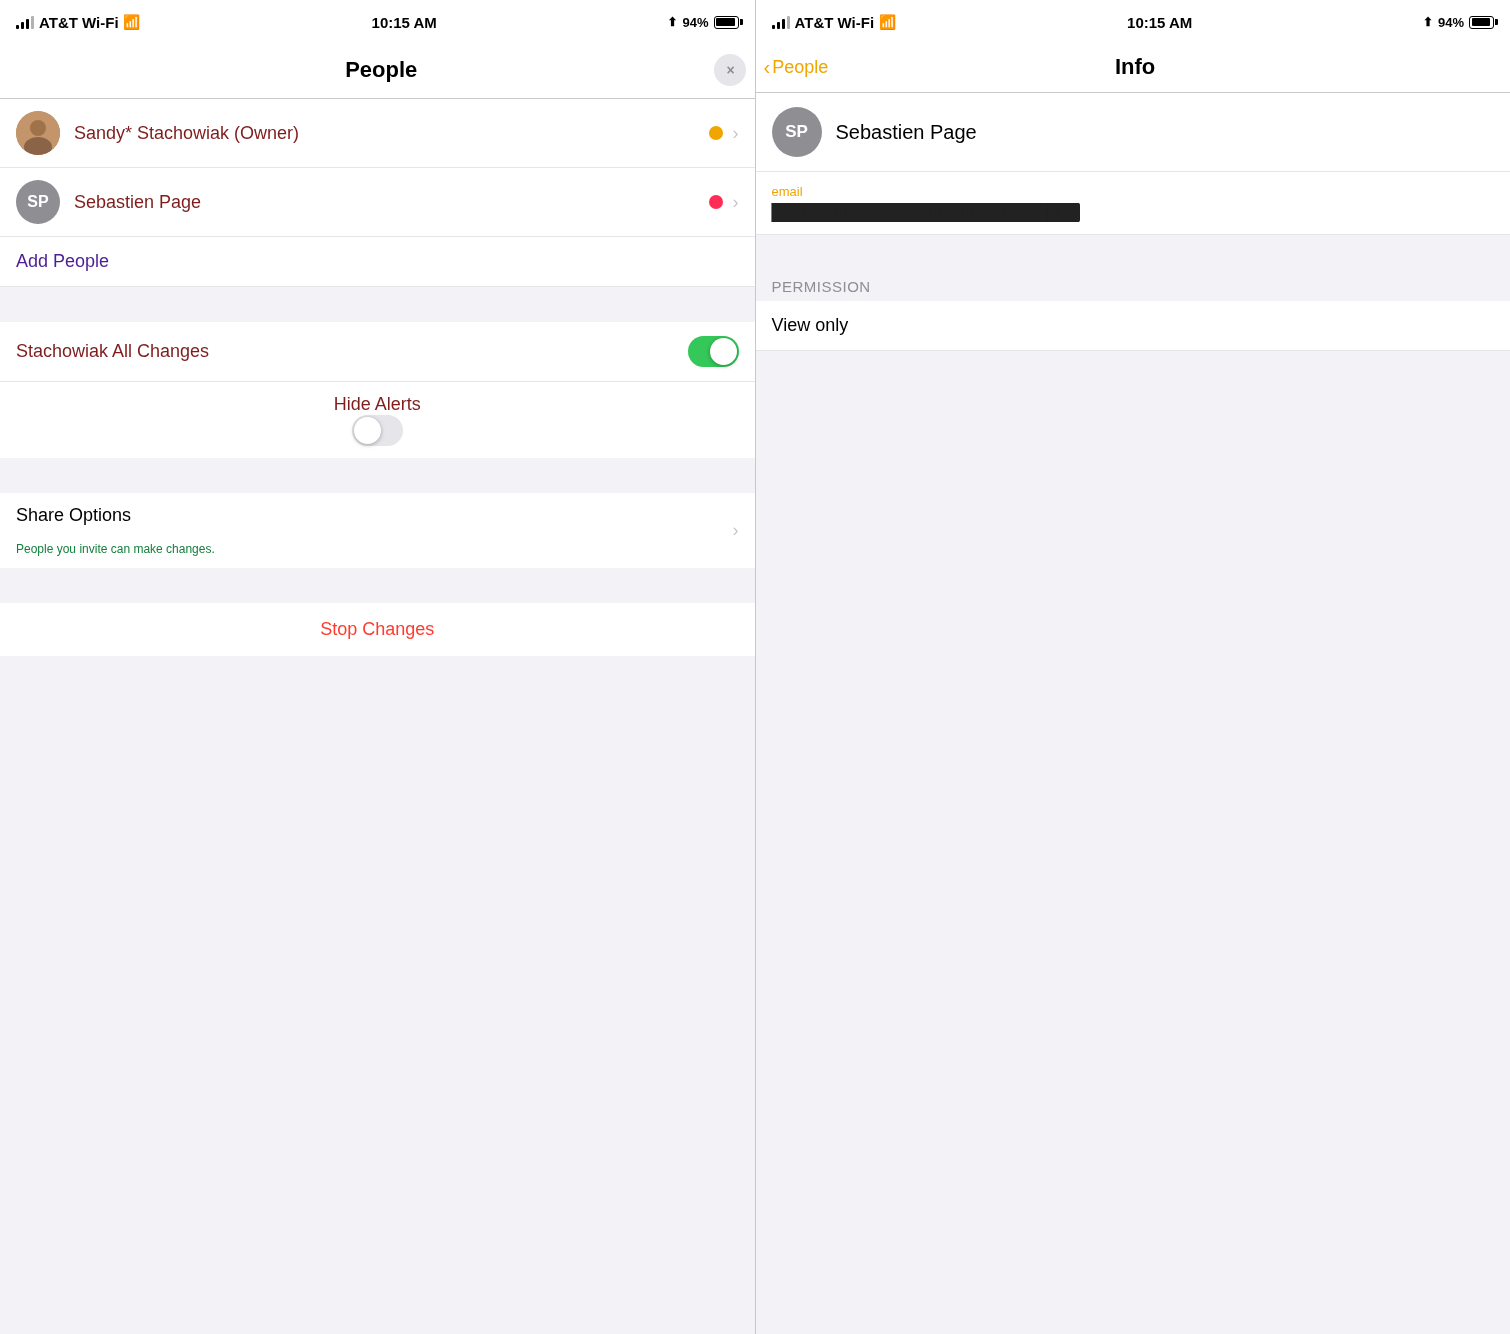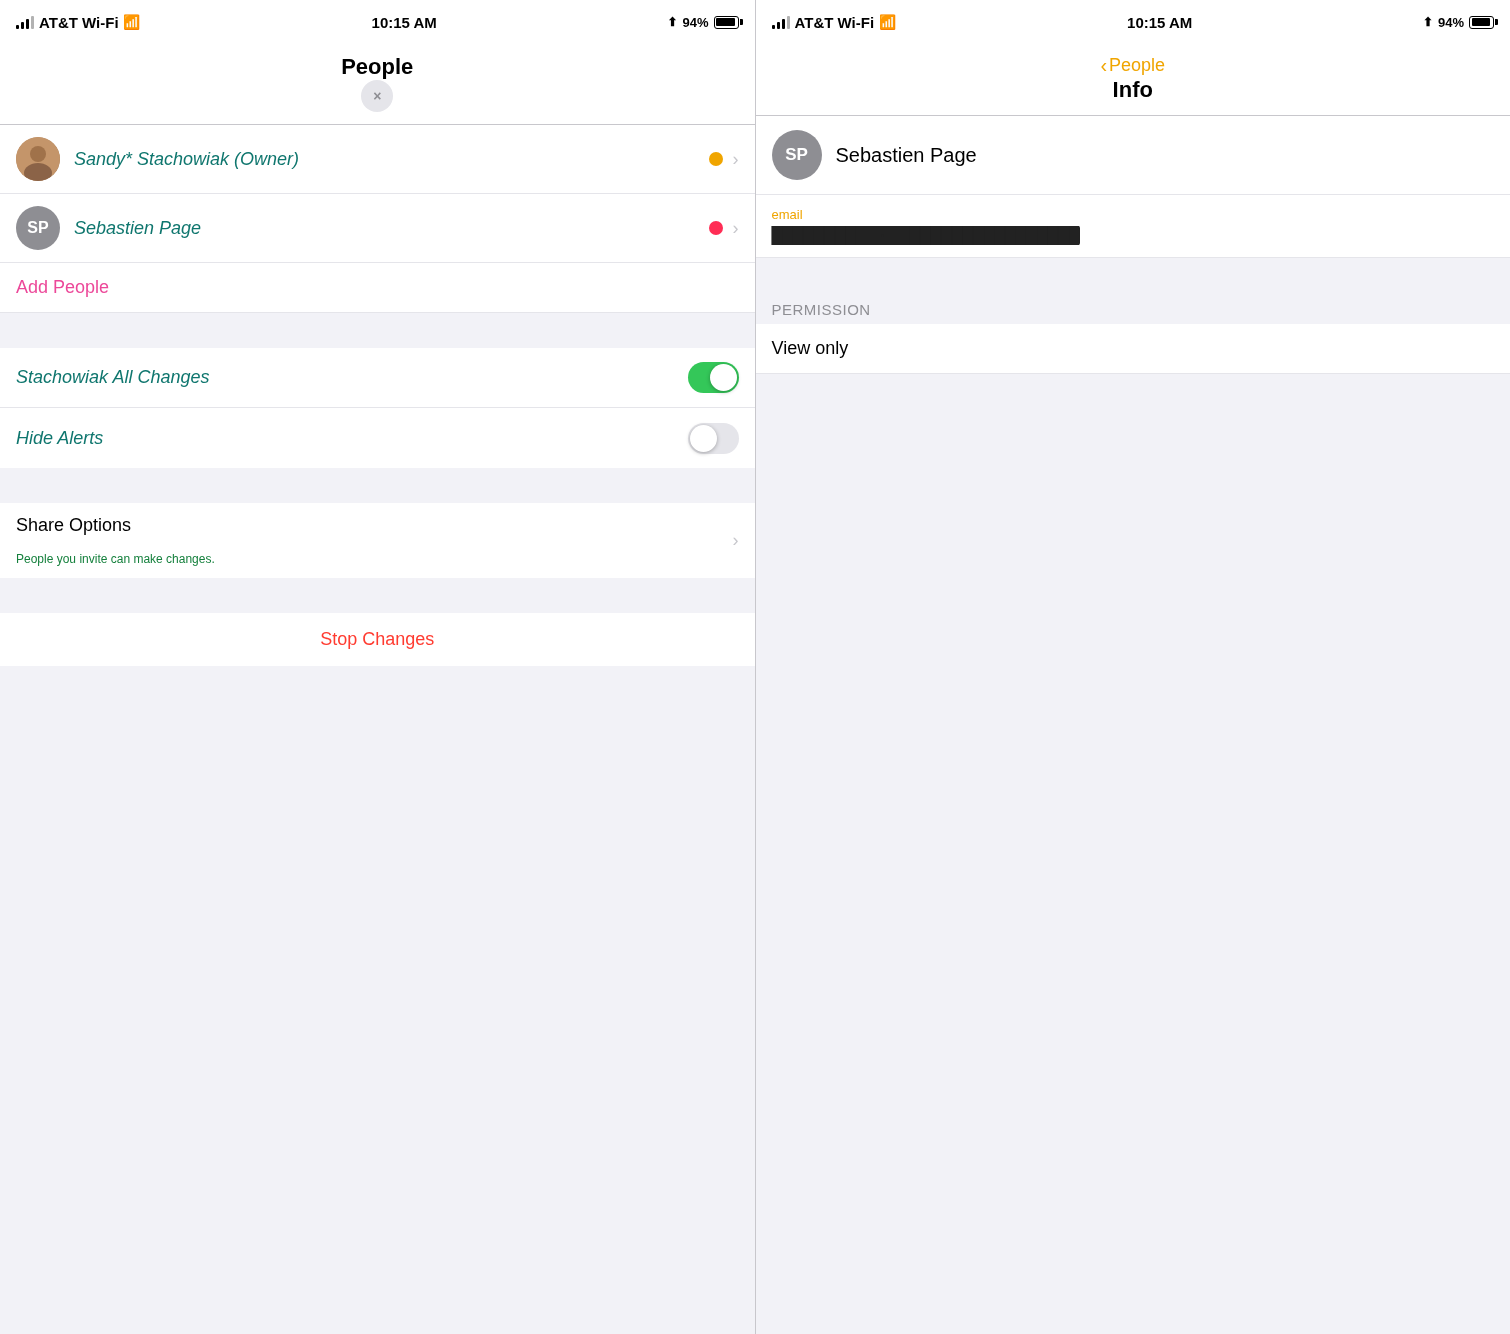--- a/index.html
+++ b/index.html
@@ -58,21 +58,20 @@
 
     
     .nav-bar {
       background: #fff;
       border-bottom: 1px solid #c8c7cc;
       padding: 10px 8px 12px;
       display: flex;
       align-items: center;
       justify-content: space-between;
       flex-shrink: 0;
-      flex-direction: column;
     }
     .nav-title {
       font-size: 22px;
       font-weight: 700;
       color: #000;
     }
     .nav-back {
       font-size: 18px;
       color: #f0a500;
       display: flex;
@@ -117,21 +116,21 @@
       font-size: 17px; font-weight: 600; color: #fff; margin-right: 14px; flex-shrink: 0; }
 
     
     .avatar-photo-sim {
       width: 44px; height: 44px; border-radius: 50%; background: linear-gradient(135deg, #c4956a 0%, #a0724a 100%);
       margin-right: 14px; flex-shrink: 0;
       display: flex; align-items: center; justify-content: center;
       overflow: hidden;
     }
 
-    .item-label { flex: 1; font-size: 18px; color: #0f766e; font-style: italic; }
+    .item-label { flex: 1; font-size: 18px; color: #7f1d1d; }
 
     .status-dot {
       width: 14px; height: 14px; border-radius: 50%; margin-right: 10px;
     }
     .dot-yellow { background: #f0a500; }
     .dot-red { background: #ff2d55; }
 
     .chevron-right { color: #c7c7cc; font-size: 18px; }
 
     
@@ -148,21 +147,21 @@
     }
     .toggle-track.on .toggle-thumb { left: 22px; }
     .toggle-track.off .toggle-thumb { left: 2px; }
 
     
     .add-people-row {
       padding: 14px 16px;
       background: #fff;
       border-bottom: 1px solid #e5e5ea;
     }
-    .add-people-text { color: #ec4899; font-size: 18px; }
+    .add-people-text { color: #4c1d95; font-size: 18px; }
 
     
     .share-options-row {
       padding: 12px 16px;
       background: #fff;
       display: flex;
       align-items: center;
       justify-content: space-between;
     }
     .share-options-title { font-size: 18px; color: #000; }
@@ -308,21 +307,21 @@
 
       <div class="list-item">
         <div style="flex:1;">
           <div class="item-label">Stachowiak All Changes</div>
         </div>
         <div class="toggle-track on">
           <div class="toggle-thumb"></div>
         </div>
       </div>
 
-      <div class="list-item" style="border-bottom:none;">
+      <div class="list-item" style="border-bottom:none;flex-direction:column;">
         <div style="flex:1;">
           <div class="item-label">Hide Alerts</div>
         </div>
         <div class="toggle-track off">
           <div class="toggle-thumb"></div>
         </div>
       </div>
     </div>
 
     <div class="list-section-gap"></div>

